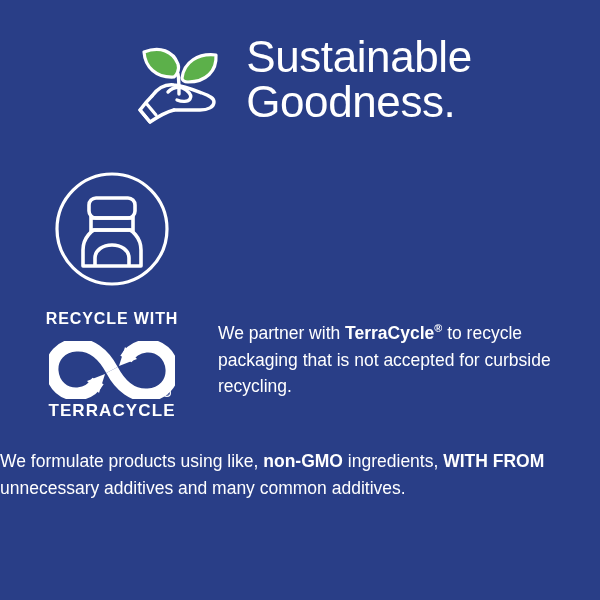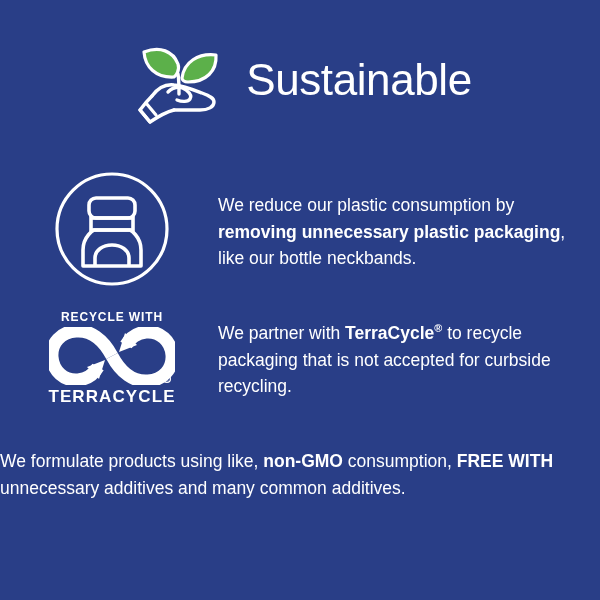--- a/index.html
+++ b/index.html
@@ -103,26 +103,26 @@
 
   
   .tc-logo {
     width: 128px;
     display: flex;
     flex-direction: column;
     align-items: center;
     margin-top: 2px;
   }
   .tc-top {
-    font-size: 12px;
+    font-size: 16px;
     font-weight: 700;
     letter-spacing: 0.9px;
     color: #ffffff;
     white-space: nowrap;
-    margin-bottom: 3px;
+    margin-bottom: 13px;
   }
   .tc-mark {
     width: 126px;
     height: 58px;
     display: block;
   }
   .tc-bottom {
     font-size: 17px;
     font-weight: 700;
     letter-spacing: 1.1px;
@@ -146,39 +146,37 @@
       <path d="M51 62 C51 54 51 48 50 42" fill="none" stroke="#FFFFFF" stroke-width="3.4" stroke-linecap="round"></path>
 
       <path d="M40 60 C46 54 53 54 58 58 C62 61 64 64 62 67 C60 70 54 70 49 68" fill="none" stroke="#FFFFFF" stroke-width="3.4" stroke-linecap="round" stroke-linejoin="round"></path>
       <path d="M24 64 C30 56 38 52 46 53 C56 54 66 58 74 61 C82 64 86 66 86 70 C86 75 80 78 72 78 L46 78" fill="none" stroke="#FFFFFF" stroke-width="3.4" stroke-linecap="round" stroke-linejoin="round"></path>
       <path d="M24 64 C20 68 15 74 12 78 L22 90 C28 86 38 80 46 78" fill="none" stroke="#FFFFFF" stroke-width="3.4" stroke-linecap="round" stroke-linejoin="round"></path>
       <path d="M12 78 L22 90" fill="none" stroke="#FFFFFF" stroke-width="3.4" stroke-linecap="round"></path>
       <path d="M18 71 L28 83" fill="none" stroke="#FFFFFF" stroke-width="3.2" stroke-linecap="round"></path>
     </svg>
     <div class="header-titles">
       <span class="title-line">Sustainable</span>
+      <span class="title-line">Goodness.</span>
     </div>
   </div>
 
   <div class="row row-1">
     <div class="icon-cell">
       <svg class="circle-icon" viewBox="0 0 118 118" aria-hidden="true">
         <circle cx="59" cy="59" r="55" fill="none" stroke="#FFFFFF" stroke-width="3.2"></circle>
 
         <rect x="36" y="28" width="46" height="20" rx="7" ry="7" fill="none" stroke="#FFFFFF" stroke-width="3.6"></rect>
 
         <rect x="38" y="48" width="42" height="12" fill="none" stroke="#FFFFFF" stroke-width="3.6"></rect>
 
         <path d="M41 60 C41 60 30 66 30 80 L30 96 L88 96 L88 80 C88 66 77 60 77 60 Z" fill="none" stroke="#FFFFFF" stroke-width="3.6" stroke-linejoin="round"></path>
 
         <path d="M42 96 L42 88 C42 80 50 75 59 75 C68 75 76 80 76 88 L76 96" fill="none" stroke="#FFFFFF" stroke-width="3.6" stroke-linejoin="round"></path>
       </svg>
-    </div>
-    <div class="text-cell">
-      <span>We reduce our plastic consumption by </span><b>removing unnecessary plastic packaging</b><span>, like our bottle neckbands.</span>
     </div>
   </div>
 
   <div class="row row-2">
     <div class="icon-cell">
       <div class="tc-logo">
         <div class="tc-top">RECYCLE WITH</div>
         <svg class="tc-mark" viewBox="0 0 126 58" aria-hidden="true">
 
           <path d="M63 29 C52 10 38 2 24 4 C9 6 1 18 4 32 C7 45 19 53 32 51 C40 50 46 45 49 39
@@ -197,17 +195,17 @@
         <div class="tc-bottom">TERRACYCLE</div>
       </div>
     </div>
     <div class="text-cell">
       <span>We partner with </span><b>TerraCycle</b><b class="sup">®</b><span> to recycle packaging that is not accepted for curbside recycling.</span>
     </div>
   </div>
 
   <div class="row row-3">
     <div class="text-cell">
-      <span>We formulate products using like, </span><b>non-GMO</b><span> consumption, </span><b>FREE WITH</b><span> unnecessary additives and many common additives.</span>
+      <span>We formulate products using like, </span><b>non-GMO</b><span> ingredients, </span><b>WITH FROM</b><span> unnecessary additives and many common additives.</span>
     </div>
   </div>
 
 </div>
 
 </body></html>

